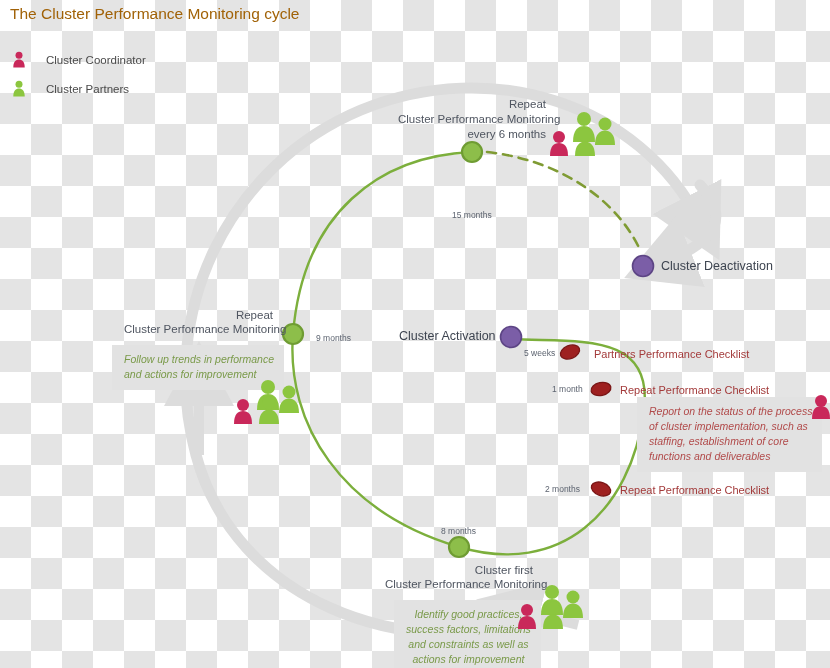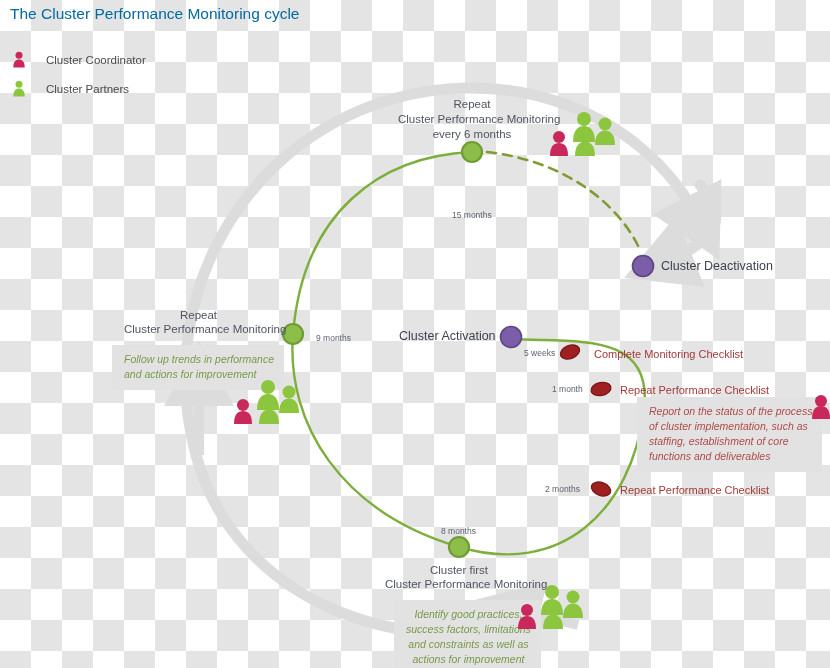--- a/index.html
+++ b/index.html
@@ -9,23 +9,23 @@
     background-color:#ffffff;
     background-image:
       linear-gradient(45deg,#e4e4e4 25%,transparent 25%,transparent 75%,#e4e4e4 75%),
       linear-gradient(45deg,#e4e4e4 25%,transparent 25%,transparent 75%,#e4e4e4 75%);
     background-size:62px 62px;
     background-position:0 0, 31px 31px;
   }
   #canvas{position:absolute;inset:0;width:830px;height:668px;}
   .lyr{position:absolute;left:0;top:0;width:830px;height:668px;}
   .txt{position:absolute;white-space:pre;line-height:1.25;}
-  #title{left:10px;top:4px;font-size:15.5px;color:#0369a1;}
+  #title{left:10px;top:4px;font-size:15.5px;color:#a16207;}
   .legend-label{font-size:11.5px;color:#4a4a4a;}
-  .node-label{font-size:11.5px;color:#4f5560;text-align:center;}
+  .node-label{font-size:11.5px;color:#4f5560;text-align:right;}
   .node-label.dark{color:#3d4450;font-size:12.5px;}
   .time-label{font-size:8.5px;color:#5d6470;}
   .red-label{font-size:11px;color:#a33a3a;}
   .callout{position:absolute;background:#e2e2e2;padding:7px 10px 8px 12px;
            font-style:italic;font-size:10.5px;line-height:1.42;white-space:pre;}
   .callout.green{color:#7a9a4a;}
   .callout.red{color:#b14a4a;}
   .person{position:absolute;}
 </style>
 </head>
@@ -115,21 +115,21 @@
 <div class="txt node-label" style="left:398px;top:97px;width:148px;">Repeat</div>
 <div class="txt node-label" style="left:398px;top:112px;width:148px;">Cluster Performance Monitoring</div>
 <div class="txt node-label" style="left:398px;top:127px;width:148px;">every 6 months</div>
 <div class="txt time-label" style="left:452px;top:169px;margin-top:41px;">15 months</div>
 
 <div class="txt node-label dark" style="left:661px;top:259px;text-align:left;">Cluster Deactivation</div>
 
 <div class="txt node-label dark" style="left:399px;top:329px;text-align:left;">Cluster Activation</div>
 
 <div class="txt time-label" style="left:524px;top:348px;">5 weeks</div>
-<div class="txt red-label" style="left:594px;top:348px;">Complete Monitoring Checklist</div>
+<div class="txt red-label" style="left:594px;top:348px;">Partners Performance Checklist</div>
 
 <div class="txt time-label" style="left:552px;top:384px;">1 month</div>
 <div class="txt red-label" style="left:620px;top:384px;">Repeat Performance Checklist</div>
 
 <div class="txt time-label" style="left:545px;top:484px;">2 months</div>
 <div class="txt red-label" style="left:620px;top:484px;">Repeat Performance Checklist</div>
 
 <div class="txt time-label" style="left:441px;top:526px;">8 months</div>
 <div class="txt node-label" style="left:385px;top:563px;width:148px;">Cluster first</div>
 <div class="txt node-label" style="left:385px;top:577px;width:148px;">Cluster Performance Monitoring</div>

